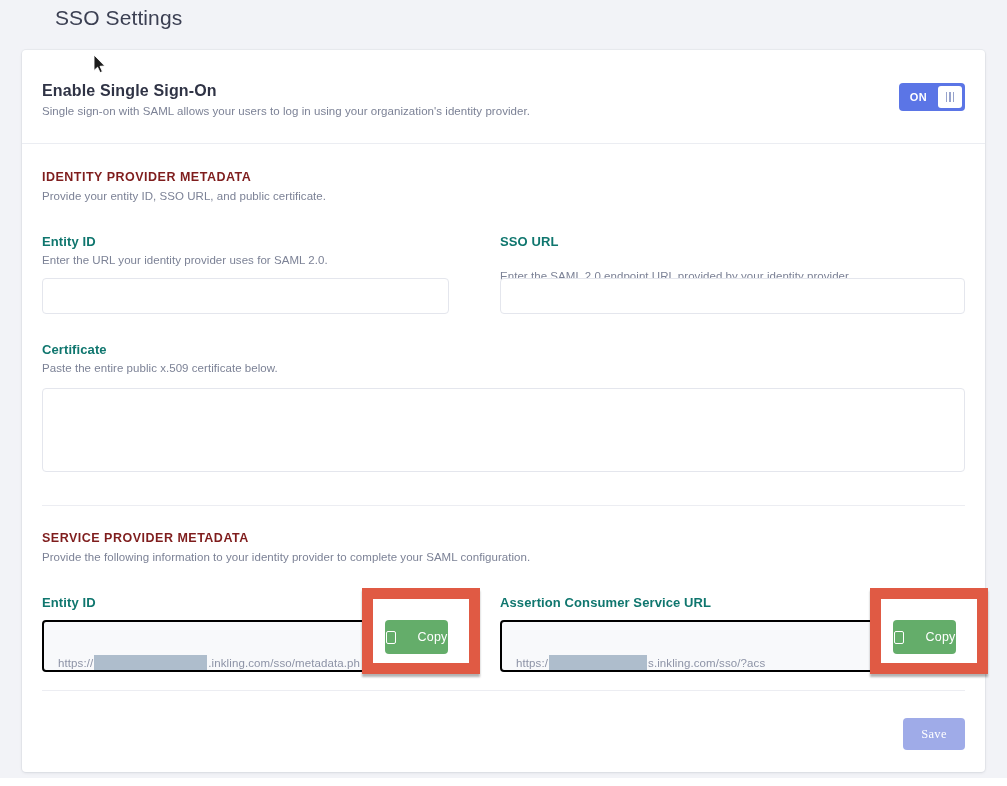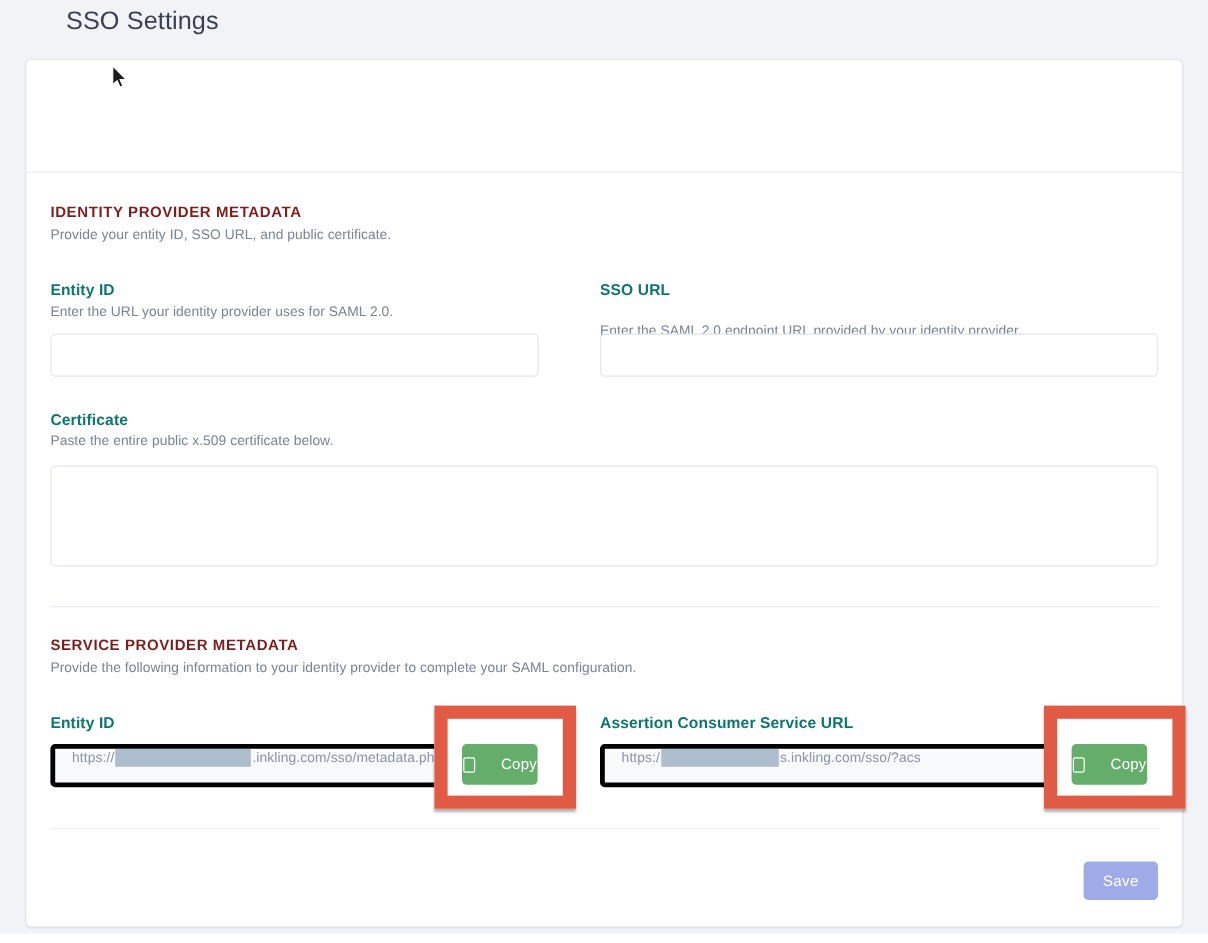--- a/index.html
+++ b/index.html
@@ -164,26 +164,26 @@
   .text-input::placeholder { color: #b9bdcb; }
   textarea.text-input {
     padding: 10px 12px;
     resize: none;
     line-height: 1.4;
   }
 
   
   .url-row {
     position: absolute;
-    height: 36px;
+    height: 52px;
     background: #f8f9fb;
-    border: 4px solid #000000;
-    border-radius: 4px;
-    display: flex;
-    align-items: flex-start;
+    border: 2px solid #000000;
+    border-radius: 4px;
+    display: flex;
+    align-items: flex-end;
     overflow: hidden;
   }
   .url-text {
     display: flex;
     align-items: center;
     font-size: 11.5px;
     color: #8d93a6;
     padding-left: 14px;
     white-space: nowrap;
     letter-spacing: 0.1px;
@@ -235,21 +235,21 @@
   #save-button {
     position: absolute;
     right: 20px;
     bottom: 22px;
     width: 62px;
     height: 32px;
     background: #9fabe8;
     border: none;
     border-radius: 4px;
     color: #ffffff;
-    font-family: Liberation Sans, sans-serif;
+    font-family: Liberation Serif, serif;
     font-size: 12.5px;
     letter-spacing: 0.3px;
     cursor: default;
     margin-top: 44px;
   }
 
   
   #mouse-cursor {
     position: absolute;
     left: 93px;
@@ -268,20 +268,33 @@
     background: #ffffff;
   }
 </style>
 </head>
 <body>
 
 <h1 id="page-title">SSO Settings</h1>
 
 <div id="settings-card">
 
+  <div id="enable-row">
+    <div id="enable-heading">Enable Single Sign-On</div>
+    <div id="enable-desc">Single sign-on with SAML allows your users to log in using your organization's identity provider.</div>
+
+    <button id="sso-toggle">
+      <span id="toggle-label">ON</span>
+      <span id="toggle-knob">
+          <i></i>
+          <i></i>
+          <i></i>
+        </span>
+    </button>
+  </div>
 
   <div class="divider-full" style="top:93px;"></div>
 
   <div class="section-title" style="left:20px; top:120px;">IDENTITY PROVIDER METADATA</div>
   <div class="section-sub" style="left:20px; top:140px;">Provide your entity ID, SSO URL, and public certificate.</div>
 
   <div class="field-label" style="left:20px; top:184px;">Entity ID</div>
   <div class="field-help" style="left:20px; top:204px;">Enter the URL your identity provider uses for SAML 2.0.</div>
   <input class="text-input" type="text" style="left: 20px; top: 228px; width: 407px; height: 36px;" placeholder="">
 

